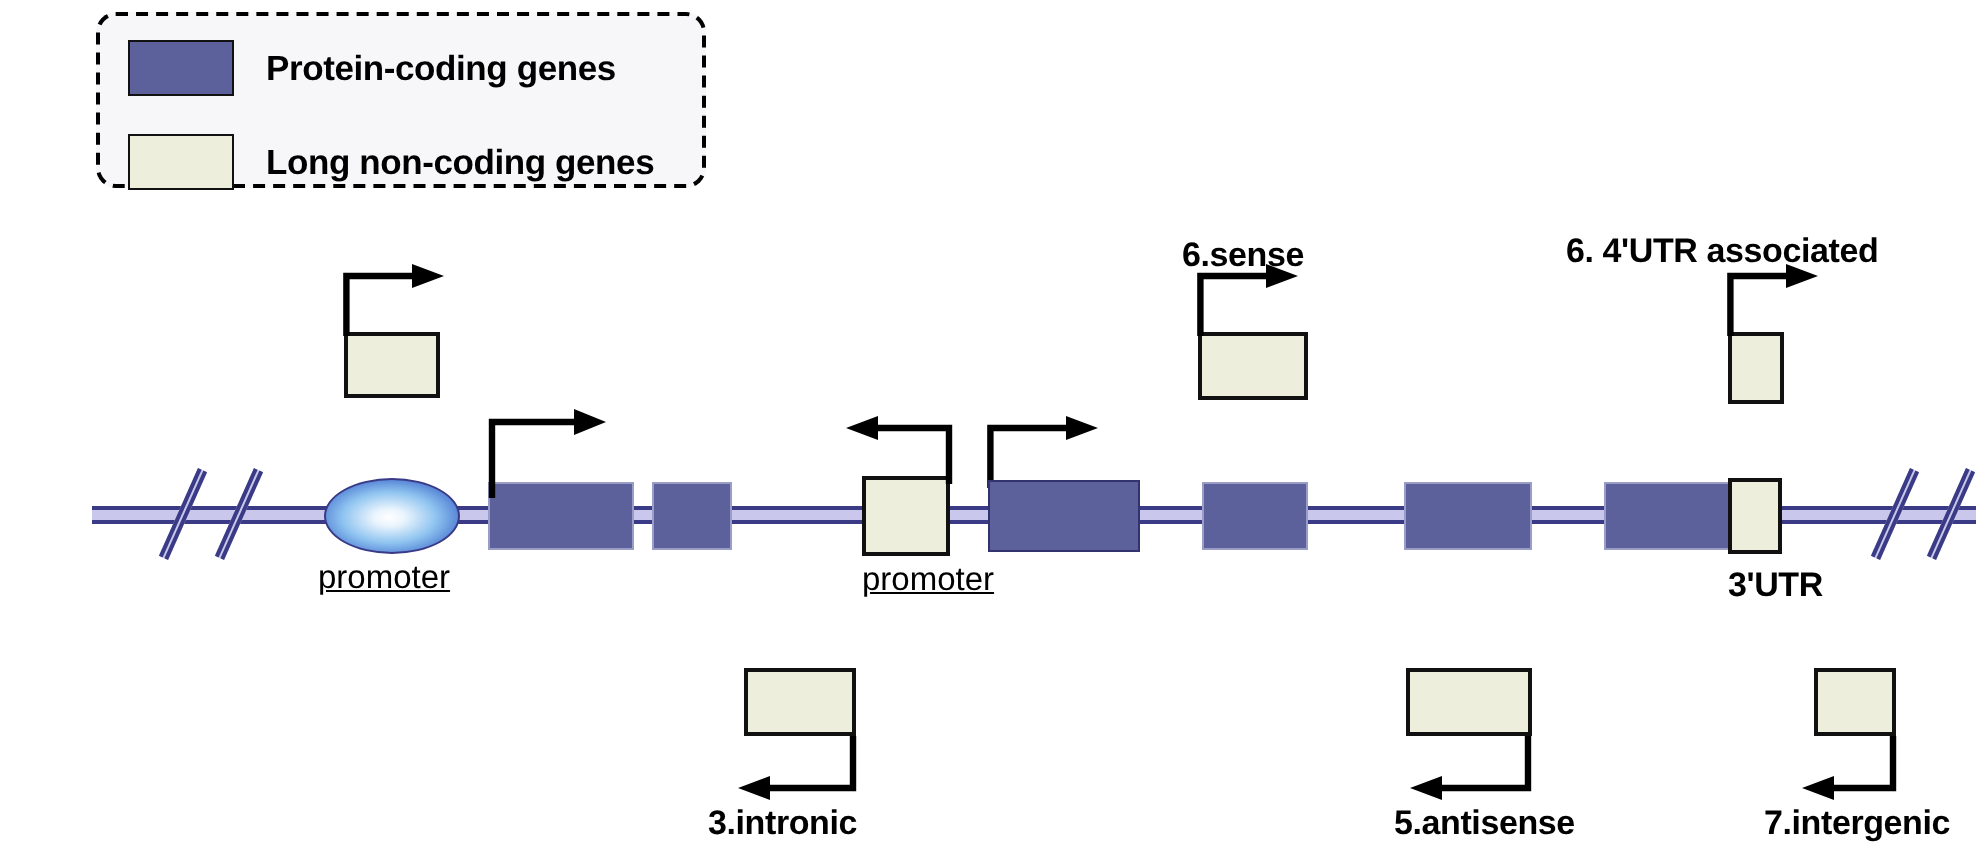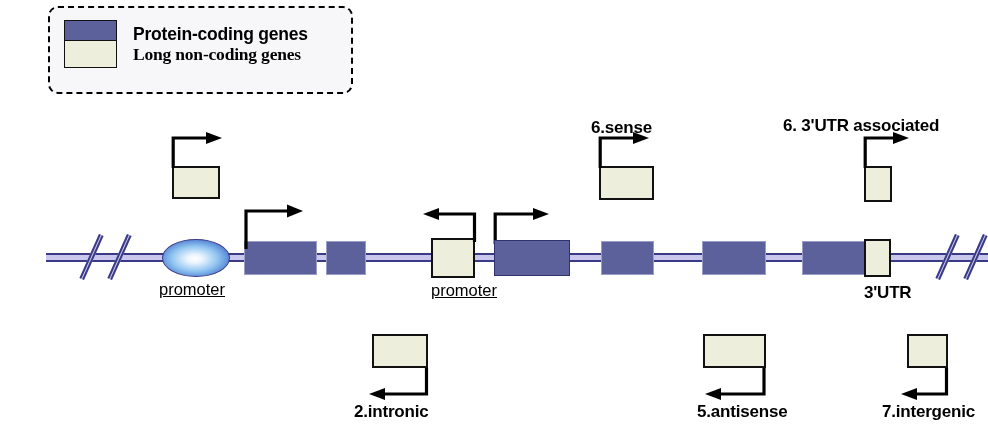--- a/index.html
+++ b/index.html
@@ -30,21 +30,21 @@
     border: 2px dashed #000000;
     border-radius: 10px;
     box-sizing: border-box;
   }
   .legend-row {
     position: absolute;
     display: flex;
     align-items: center;
   }
   .legend-row.r0 { left: 14px; top: 12px; }
-  .legend-row.r1 { left: 14px; top: 32px; font-family: Liberation Serif, serif; }
+  .legend-row.r1 { left: 14px; top: 59px; }
   .legend-swatch {
     width: 53px;
     height: 28px;
     border: 1.5px solid #111111;
     box-sizing: border-box;
     flex: 0 0 auto;
   }
   .legend-label {
     margin-left: 16px;
     font-size: 17.5px;
@@ -172,21 +172,21 @@
   <svg class="arrow-svg" style="left:128px; top:134px; width:70px; height:40px;" viewBox="0 0 70 40">
     <path d="M3.2,34 L3.2,4 L39,4" stroke="#000000" stroke-width="3.2" fill="none"></path>
     <path d="M36,-2 L52,4 L36,10 Z" fill="#000000"></path>
   </svg>
 
   <div class="lnc-box" style="left:330px; top:334px; width:56px; height:34px;"></div>
   <svg class="arrow-svg" style="left:318px; top:366px; width:76px; height:36px;" viewBox="0 0 76 36">
     <path d="M66.5,2 L66.5,28 L22,28" stroke="#000000" stroke-width="3.2" fill="none"></path>
     <path d="M25,22 L9,28 L25,34 Z" fill="#000000"></path>
   </svg>
-  <div class="lbl" style="left:312px; top:402px;">2.intronic</div>
+  <div class="lbl" style="left:312px; top:402px;">3.intronic</div>
 
 
   <div class="lnc-box" style="left:389px; top:238px; width:44px; height:40px;"></div>
   <div class="lbl-plain" style="left:389px; top:281px;">promoter</div>
 
   <svg class="arrow-svg" style="left:372px; top:206px; width:74px; height:40px;" viewBox="0 0 74 40">
     <path d="M60.5,36 L60.5,8 L22,8" stroke="#000000" stroke-width="3.2" fill="none"></path>
     <path d="M25,2 L9,8 L25,14 Z" fill="#000000"></path>
   </svg>
 
@@ -210,21 +210,21 @@
     <path d="M36,-2 L52,4 L36,10 Z" fill="#000000"></path>
   </svg>
 
   <div class="lnc-box" style="left:661px; top:334px; width:63px; height:34px;"></div>
   <svg class="arrow-svg" style="left:650px; top:366px; width:78px; height:36px;" viewBox="0 0 78 36">
     <path d="M72,2 L72,28 L26,28" stroke="#000000" stroke-width="3.2" fill="none"></path>
     <path d="M29,22 L13,28 L29,34 Z" fill="#000000"></path>
   </svg>
   <div class="lbl" style="left:655px; top:402px;text-align:right;">5.antisense</div>
 
-  <div class="lbl" style="left:741px; top:116px;">6. 3'UTR associated</div>
+  <div class="lbl" style="left:741px; top:116px;">6. 4'UTR associated</div>
   <div class="lnc-box" style="left:822px; top:166px; width:28px; height:36px;"></div>
   <svg class="arrow-svg" style="left:820px; top:134px; width:64px; height:40px;" viewBox="0 0 64 40">
     <path d="M3.2,34 L3.2,4 L34,4" stroke="#000000" stroke-width="3.2" fill="none"></path>
     <path d="M31,-2 L47,4 L31,10 Z" fill="#000000"></path>
   </svg>
 
   <div class="lnc-box" style="left:865px; top:334px; width:41px; height:34px;"></div>
   <svg class="arrow-svg" style="left:852px; top:366px; width:60px; height:36px;" viewBox="0 0 60 36">
     <path d="M52.5,2 L52.5,28 L20,28" stroke="#000000" stroke-width="3.2" fill="none"></path>
     <path d="M23,22 L7,28 L23,34 Z" fill="#000000"></path>

